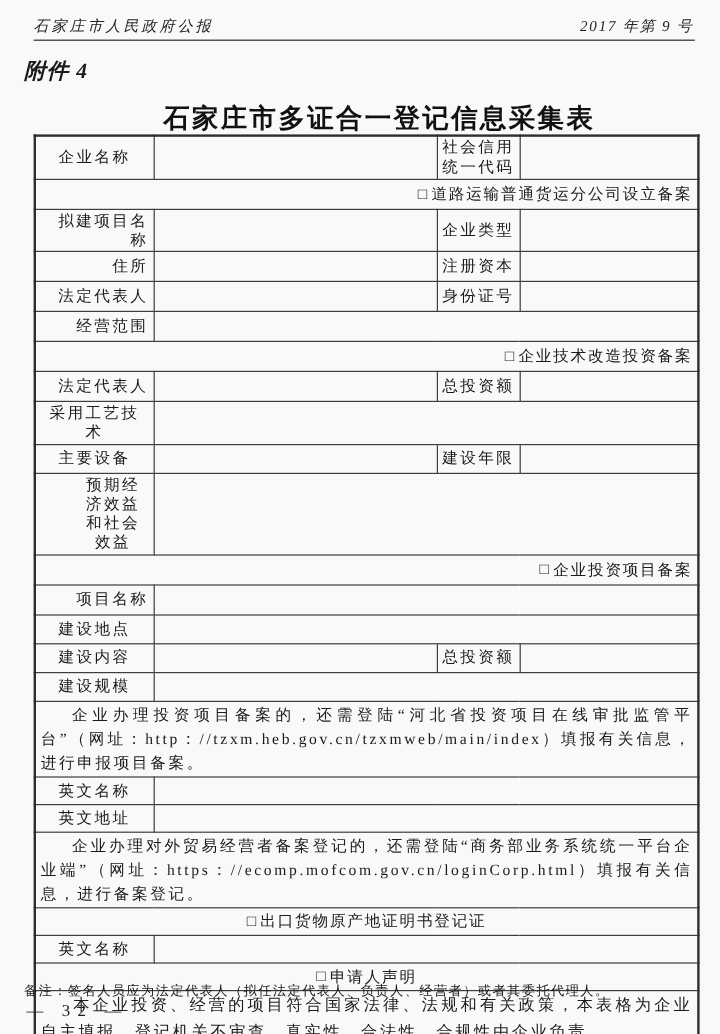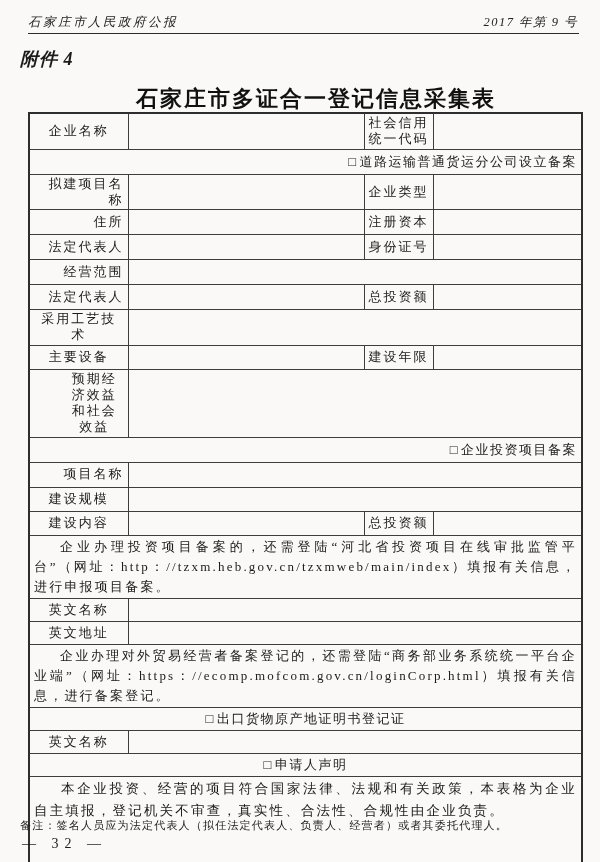--- a/index.html
+++ b/index.html
@@ -141,20 +141,25 @@
       <td></td>
       <td class="lbl">身份证号</td>
       <td></td>
     </tr>
     <tr class="h24">
       <td class="lbl">经营范围</td>
       <td colspan="3"></td>
     </tr>
 
     <tr class="h24">
+      <td class="sec-cell" colspan="4">
+        <span class="cbx">□</span><span>企业技术改造投资备案</span>
+      </td>
+    </tr>
+    <tr class="h24">
       <td class="lbl">法定代表人</td>
       <td></td>
       <td class="lbl">总投资额</td>
       <td></td>
     </tr>
     <tr class="h23">
       <td class="lbl">采用工艺技术</td>
       <td colspan="3"></td>
     </tr>
     <tr class="h23">
@@ -172,28 +177,32 @@
     <tr class="h24">
       <td class="sec-cell" colspan="4">
         <span class="cbx">□</span><span>企业投资项目备案</span>
       </td>
     </tr>
     <tr class="h24">
       <td class="lbl">项目名称</td>
       <td colspan="3"></td>
     </tr>
     <tr class="h23">
+      <td class="lbl">建设地点</td>
+      <td colspan="3"></td>
+    </tr>
+    <tr class="h23">
+      <td class="lbl">建设内容</td>
+      <td></td>
+      <td class="lbl">总投资额</td>
+      <td></td>
+    </tr>
+    <tr class="h23">
       <td class="lbl">建设规模</td>
       <td colspan="3"></td>
-    </tr>
-    <tr class="h23">
-      <td class="lbl">建设内容</td>
-      <td></td>
-      <td class="lbl">总投资额</td>
-      <td></td>
     </tr>
     <tr class="hnote">
       <td class="note" colspan="4">企业办理投资项目备案的，还需登陆“河北省投资项目在线审批监管平台”（网址：http：//tzxm.heb.gov.cn/tzxmweb/main/index）填报有关信息，进行申报项目备案。</td>
     </tr>
 
     <tr class="h22">
       <td class="lbl">英文名称</td>
       <td colspan="3"></td>
     </tr>
     <tr class="h22">

